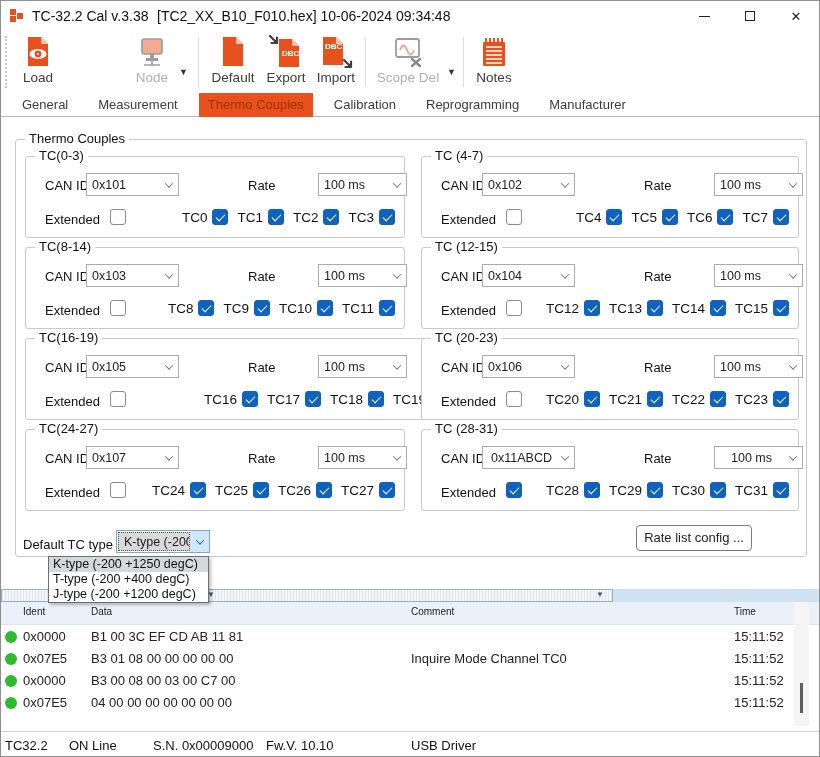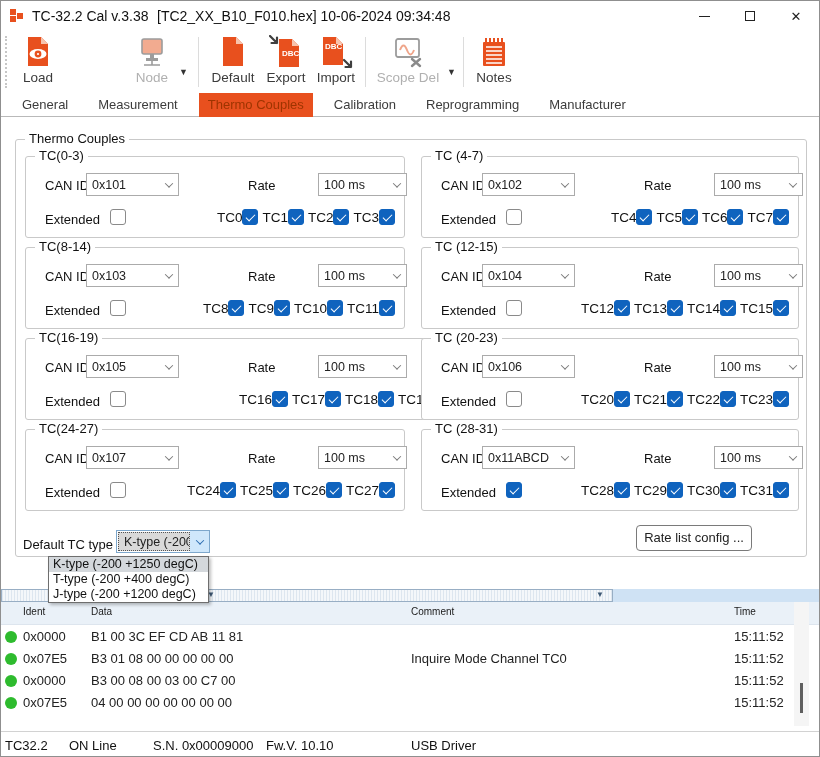--- a/index.html
+++ b/index.html
@@ -48,21 +48,21 @@
   .c-canid { left:60px; top:16px; width:93px; }
   .c-rate  { left:252px; top:16px; width:89px;margin-left:40px; }
   .cval { flex:1; font-size:12.5px; color:#222; padding-left:5px; white-space:nowrap; overflow:hidden; }
   .cbtn { width:19px; height:21px; display:flex; align-items:center; justify-content:center; background:#fff; }
   .chev { width:6px; height:6px; border-right:1.4px solid #7a7a7a; border-bottom:1.4px solid #7a7a7a; transform:rotate(45deg) translate(-1px,-1px); }
   .cb { position:relative; width:16px; height:16px; border:1px solid #8a8a8a; border-radius:3px; background:#fff; flex:none; }
   .cb.on { background:#0f63be; border-color:#0f63be; }
   .cb.on::after { content:""; position:absolute; left:3px; top:3.5px; width:8px; height:4px;
     border-left:1.8px solid #fff; border-bottom:1.8px solid #fff; transform:rotate(-45deg); }
   .cb-ext { position:absolute; left:84px; top:52px; }
-  .channels { position:absolute; right:9px; top:52px; display:flex; align-items:center; }
+  .channels { position:absolute; right:9px; top:52px; display:flex; align-items:center; gap:5px; }
   .channels .flbl { position:static; margin-left:4px; font-size:13.5px; }
   
   #default-tc-label { position:absolute; left:22px; top:419px; font-size:13px; }
   #default-tc-combo { left:115px; top:412px; width:94px; border-color:#7da7cc; }
   #default-tc-combo .cval { background:#d9d9d9; border:1px dotted #555; height:19px; line-height:18px; margin-left:1px; }
   #default-tc-combo .cbtn { background:#cfe7fb; }
   #default-tc-combo .chev { border-color:#2b6cb0; }
   #rate-list-btn { position:absolute; left:607px; top:407px; width:116px; height:26px; background:#fff;
     border:1px solid #7a7a7a; border-radius:4px; font-size:13px; color:#222; text-align:center; line-height:24px;margin-left:28px; }
   
@@ -401,21 +401,21 @@
               <span class="flbl">TC24</span>
               <div class="cb on"></div>
               <span class="flbl">TC25</span>
               <div class="cb on"></div>
               <span class="flbl">TC26</span>
               <div class="cb on"></div>
               <span class="flbl">TC27</span>
               <div class="cb on"></div>
             </div>
           </div>
-          <div class="groupbox tc-group" style="left: 405px; top: 289px; width: 378px;">
+          <div class="groupbox tc-group" style="left: 405px; top: 289px; width: 378px; text-align: center;">
             <span class="gb-title">TC (28-31)</span>
             <span class="flbl lbl-canid">CAN ID</span>
             <div class="combo c-canid">
               <span class="cval">0x11ABCD</span>
               <span class="cbtn">
                 <span class="chev"></span>
               </span>
             </div>
             <span class="flbl lbl-rate">Rate</span>
             <div class="combo c-rate">

